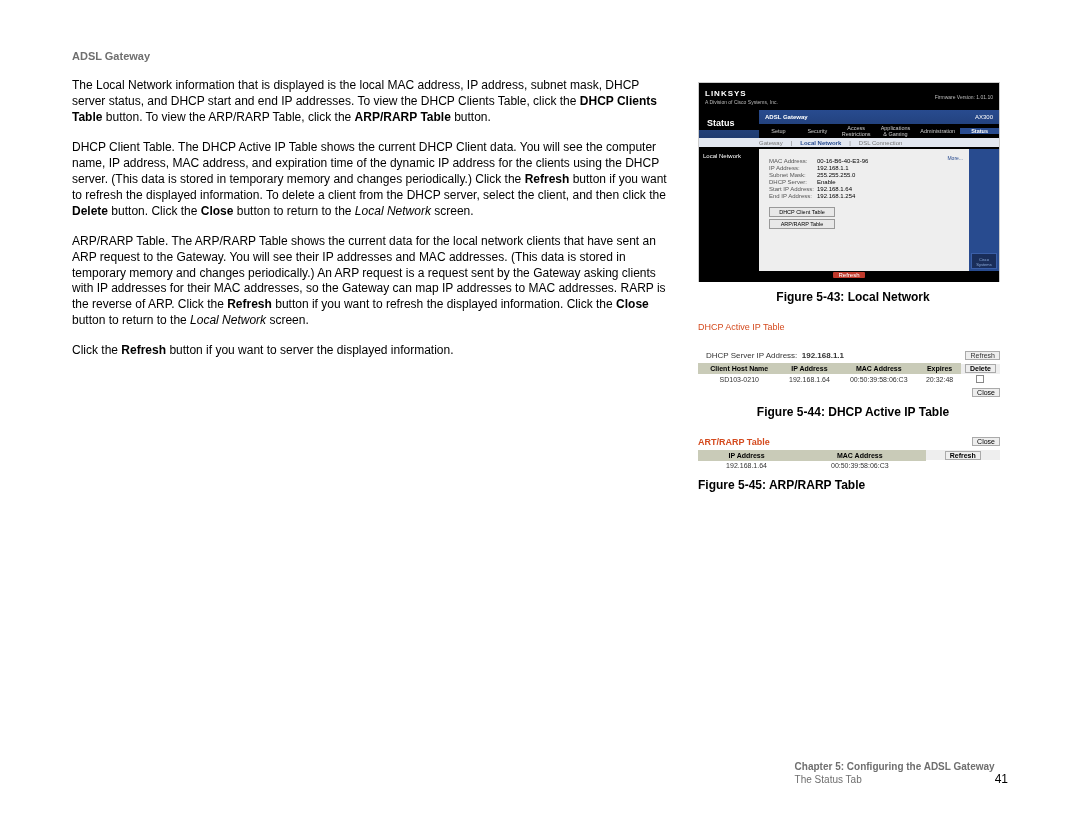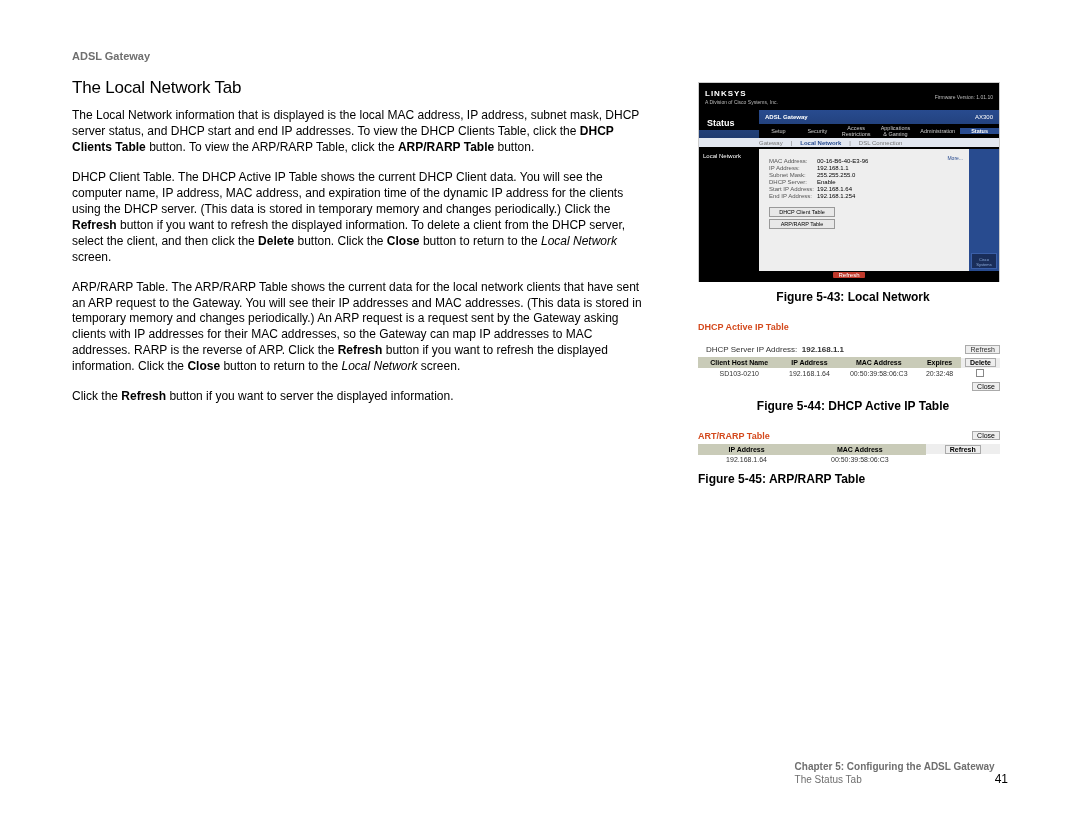--- a/index.html
+++ b/index.html
@@ -8,21 +8,21 @@
     height: 834px;
     background: #fff;
     font-family: Arial, Helvetica, sans-serif;
     color: #000;
     position: relative;
     overflow: hidden;
   }
   .page {
     padding: 50px 72px 0 72px;
     display: flex;
-    gap: 46px;
+    gap: 30px;
     justify-content: space-between;
   }
   .left-col { flex: 1 1 570px; }
   .right-col { flex: 0 0 310px; }
 
   .gateway-header {
     font-size: 11px;
     font-weight: bold;
     color: #6f6f6f;
     margin-bottom: 16px;
@@ -205,23 +205,23 @@
     border-radius: 1px;
   }
 
   
   .dhcp-fig {
     width: 302px;
     font-size: 8px;
   }
   .dhcp-title {
     color: #d44a1e;
-    font-weight: bold;
+    font-weight: normal;
     font-size: 9px;
-    margin-bottom: 13px;
+    margin-bottom: 19px;
   }
   .dhcp-srv {
     font-size: 8px;
     color: #333;
     margin-bottom: 3px;
     display: flex;
     justify-content: space-between;
     align-items: center;
     padding-left: 8px;
   }
@@ -299,21 +299,20 @@
     align-self: flex-start;
     margin-top: 12px;
   }
 </style>
 </head>
 <body>
 
 <div class="page">
   <div class="left-col">
     <div class="gateway-header">ADSL Gateway</div>
-    <div class="section-heading">The Local Network Tab</div>
 
     <p class="body-text">
       <span>The Local Network information that is displayed is the local MAC address, IP address, subnet mask, DHCP server status, and DHCP start and end IP addresses. To view the DHCP Clients Table, click the </span><b>DHCP Clients Table</b><span> button. To view the ARP/RARP Table, click the </span><b>ARP/RARP Table</b><span> button.</span>
     </p>
 
     <p class="body-text">
       <span>DHCP Client Table. The DHCP Active IP Table shows the current DHCP Client data. You will see the computer name, IP address, MAC address, and expiration time of the dynamic IP address for the clients using the DHCP server. (This data is stored in temporary memory and changes periodically.) Click the </span><b>Refresh</b><span> button if you want to refresh the displayed information. To delete a client from the DHCP server, select the client, and then click the </span><b>Delete</b><span> button. Click the </span><b>Close</b><span> button to return to the </span><em>Local Network</em><span> screen.</span>
     </p>
 
     <p class="body-text">

